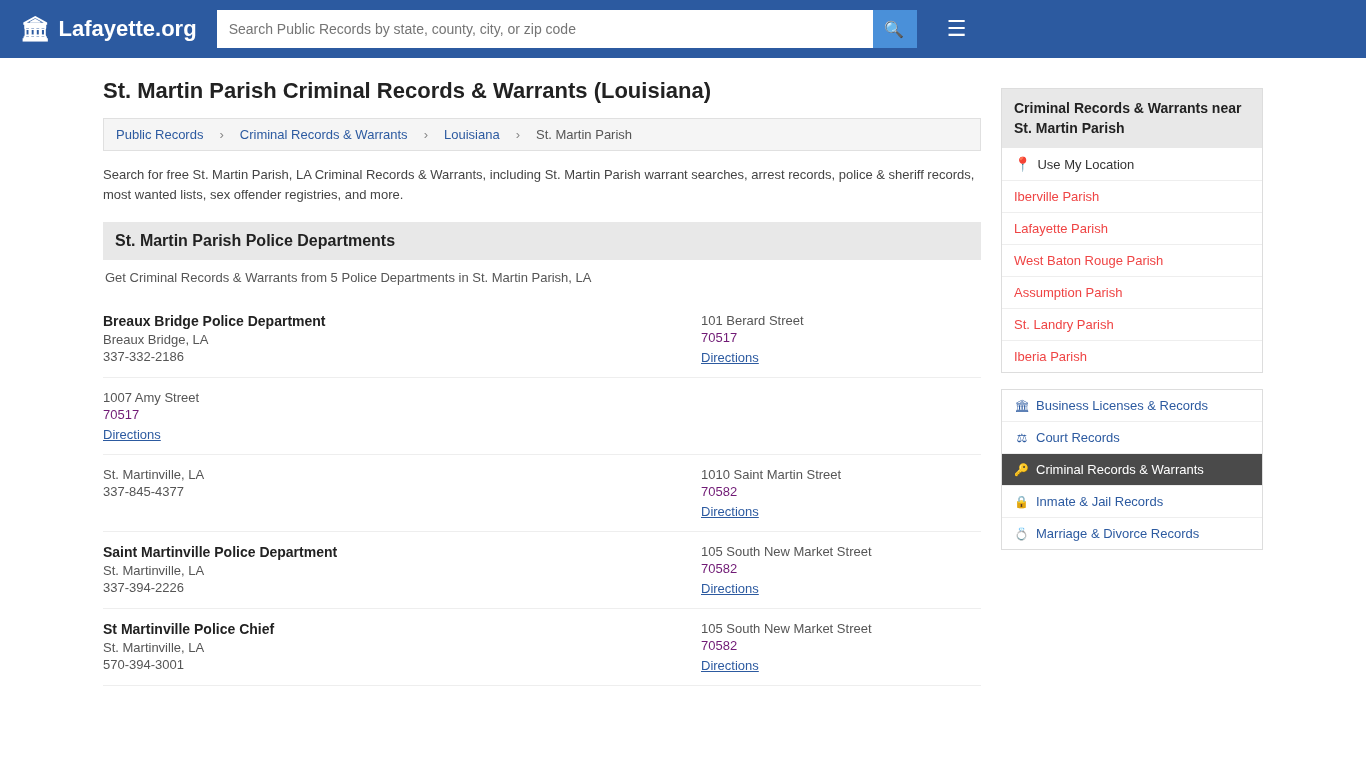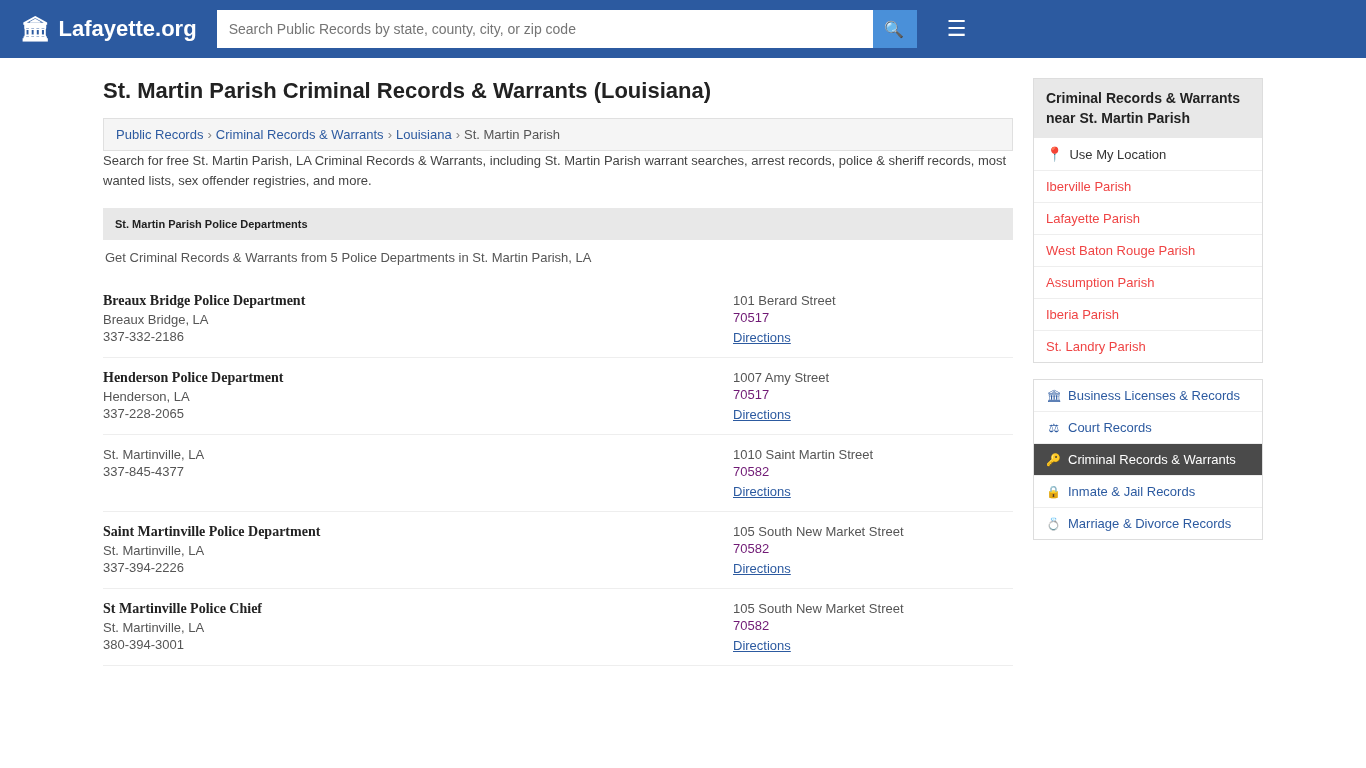--- a/index.html
+++ b/index.html
@@ -62,42 +62,44 @@
       max-width: 1200px;
       margin: 0 auto;
       padding: 20px 20px;
       display: flex;
       gap: 20px;
     }
     .content-area {
       flex: 1;
     }
     .sidebar {
-      width: 230px;
+      width: 262px;
       flex-shrink: 0;
+      margin-top: 10px;
     }
 
     
     .page-title {
       font-size: 22px;
       font-weight: bold;
       color: #222;
       margin-bottom: 14px;
     }
 
     
     .breadcrumb {
       background: #f5f5f5;
       border: 1px solid #e0e0e0;
       padding: 8px 12px;
       font-size: 13px;
       color: #555;
+      margin-bottom: 14px;
       display: flex;
       align-items: center;
-      gap: 4px;
+      gap: 16px;
       flex-wrap: wrap;
     }
     .breadcrumb a {
       color: #2c5aa0;
       text-decoration: none;
     }
     .breadcrumb-sep { color: #888; }
 
     
     .description {
@@ -105,21 +107,21 @@
       color: #444;
       margin-bottom: 18px;
       line-height: 1.5;
     }
 
     
     .section-header {
       background: #e8e8e8;
       padding: 10px 12px;
       font-weight: bold;
-      font-size: 11px;
+      font-size: 16px;
       color: #222;
       margin-bottom: 10px;
     }
     .section-subtext {
       font-size: 13px;
       color: #555;
       margin-bottom: 16px;
       padding: 0 2px;
     }
 
@@ -136,21 +138,20 @@
     }
     .dept-left {
       flex: 1;
       padding-right: 20px;
     }
     .dept-name {
       font-weight: bold;
       font-size: 14px;
       color: #222;
       margin-bottom: 3px;
-      font-family: Liberation Serif, serif;
     }
     .dept-city {
       font-size: 13px;
       color: #555;
       margin-bottom: 2px;
     }
     .dept-phone {
       font-size: 13px;
       color: #555;
     }
@@ -273,25 +274,20 @@
       <div class="dept-city">Breaux Bridge, LA</div>
       <div class="dept-phone">337-332-2186</div>
     </div>
     <div class="dept-right">
       <div class="dept-address">101 Berard Street</div>
       <div class="dept-zip">70517</div>
       <a class="directions-link" href="#">Directions</a>
     </div>
   </div>
         <div class="dept-item">
-    <div class="dept-left">
-      <div class="dept-name">Henderson Police Department</div>
-      <div class="dept-city">Henderson, LA</div>
-      <div class="dept-phone">337-228-2065</div>
-    </div>
     <div class="dept-right">
       <div class="dept-address">1007 Amy Street</div>
       <div class="dept-zip">70517</div>
       <a class="directions-link" href="#">Directions</a>
     </div>
   </div>
         <div class="dept-item">
     <div class="dept-left">
       <div class="dept-city">St. Martinville, LA</div>
       <div class="dept-phone">337-845-4377</div>
@@ -311,21 +307,21 @@
     <div class="dept-right">
       <div class="dept-address">105 South New Market Street</div>
       <div class="dept-zip">70582</div>
       <a class="directions-link" href="#">Directions</a>
     </div>
   </div>
         <div class="dept-item">
     <div class="dept-left">
       <div class="dept-name">St Martinville Police Chief</div>
       <div class="dept-city">St. Martinville, LA</div>
-      <div class="dept-phone">380-394-3001</div>
+      <div class="dept-phone">570-394-3001</div>
     </div>
     <div class="dept-right">
       <div class="dept-address">105 South New Market Street</div>
       <div class="dept-zip">70582</div>
       <a class="directions-link" href="#">Directions</a>
     </div>
   </div>
       </div>
 
   </div>
@@ -336,22 +332,22 @@
       <div class="sidebar-box-title">Criminal Records &amp; Warrants near St. Martin Parish</div>
       <div class="sidebar-item location-item">
         <span class="loc-icon">📍</span>
         <span>Use My Location</span>
       </div>
       <div id="nearby-parishes">
           <div class="sidebar-plain-item">Iberville Parish</div>
           <div class="sidebar-plain-item">Lafayette Parish</div>
           <div class="sidebar-plain-item">West Baton Rouge Parish</div>
           <div class="sidebar-plain-item">Assumption Parish</div>
+          <div class="sidebar-plain-item">St. Landry Parish</div>
           <div class="sidebar-plain-item">Iberia Parish</div>
-          <div class="sidebar-plain-item">St. Landry Parish</div>
         </div>
     </div>
 
     <div class="sidebar-box">
       <div id="public-records-items">
           <div class="sidebar-item">
     <span class="item-icon">🏛</span>
     <span>Business Licenses &amp; Records</span>
   </div>
           <div class="sidebar-item">

